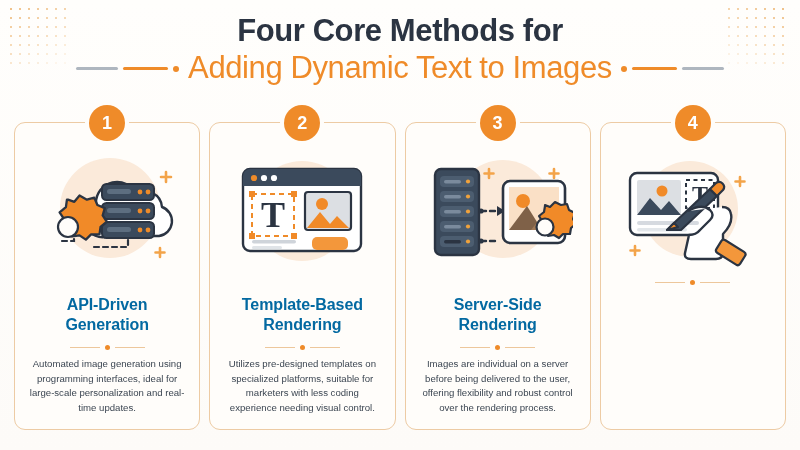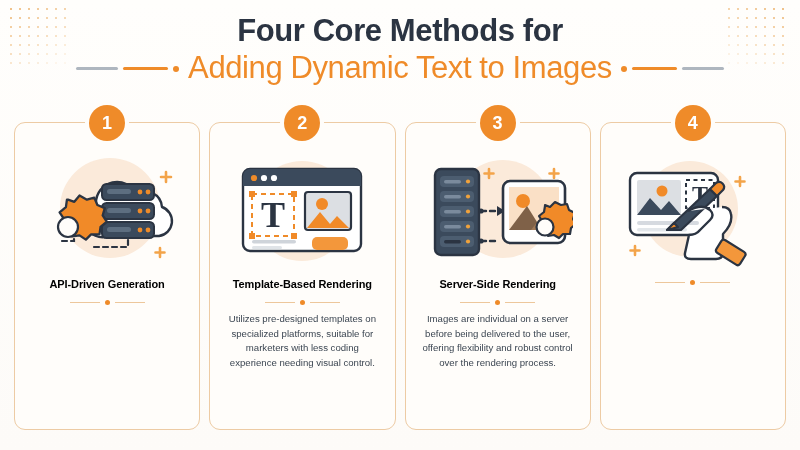--- a/index.html
+++ b/index.html
@@ -121,24 +121,24 @@
     width: 100%;
     height: 122px;
     display: flex;
     align-items: center;
     justify-content: center;
     margin-top: 2px;
   }
   .icon-box svg { display: block; }
 
   .card-title {
-    margin-top: 6px;
-    font-size: 11px;
+    margin-top: 24px;
+    font-size: 16px;
     font-weight: bold;
-    color: #000000;
+    color: #0369a1;
     text-align: center;
     line-height: 1.28;
     letter-spacing: -.1px;
   }
 
   .divider {
     display: flex;
     align-items: center;
     justify-content: center;
     gap: 5px;
@@ -323,20 +323,21 @@
           <path d="M134 21 v10 M129 26 h10" stroke="#f3a44a" stroke-width="2.6" stroke-linecap="round"></path>
           <path d="M128 97 v9 M123.5 101.5 h9" stroke="#f3a44a" stroke-width="2.6" stroke-linecap="round"></path>
         </svg>
       </div>
       <div class="card-title">API-Driven Generation</div>
       <div class="divider">
         <span class="dash"></span>
           <span class="dot"></span>
           <span class="dash"></span>
       </div>
+      <div class="card-desc">Automated image generation using programming interfaces, ideal for large-scale personalization and real-time updates.</div>
     </div>
 
     <div class="card">
       <div class="badge">2</div>
       <div class="icon-box">
         <svg width="150" height="118" viewBox="0 0 150 118">
           <circle cx="75" cy="60" r="50" fill="#fbeada"></circle>
           <rect x="16" y="18" width="118" height="82" rx="7" fill="#ffffff" stroke="#2b3442" stroke-width="2.4"></rect>
           <path d="M16 25 a7 7 0 0 1 7 -7 h104 a7 7 0 0 1 7 7 v10 h-118 z" fill="#3b4a5c"></path>
           <circle cx="27" cy="27" r="3.1" fill="#ef8b29"></circle>

